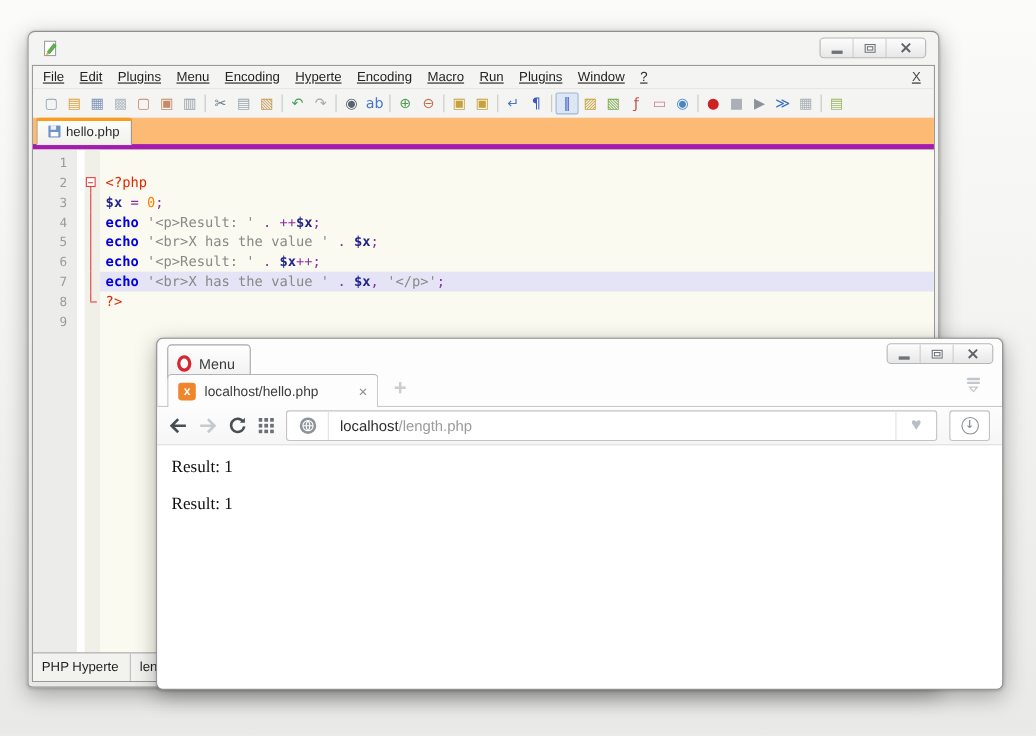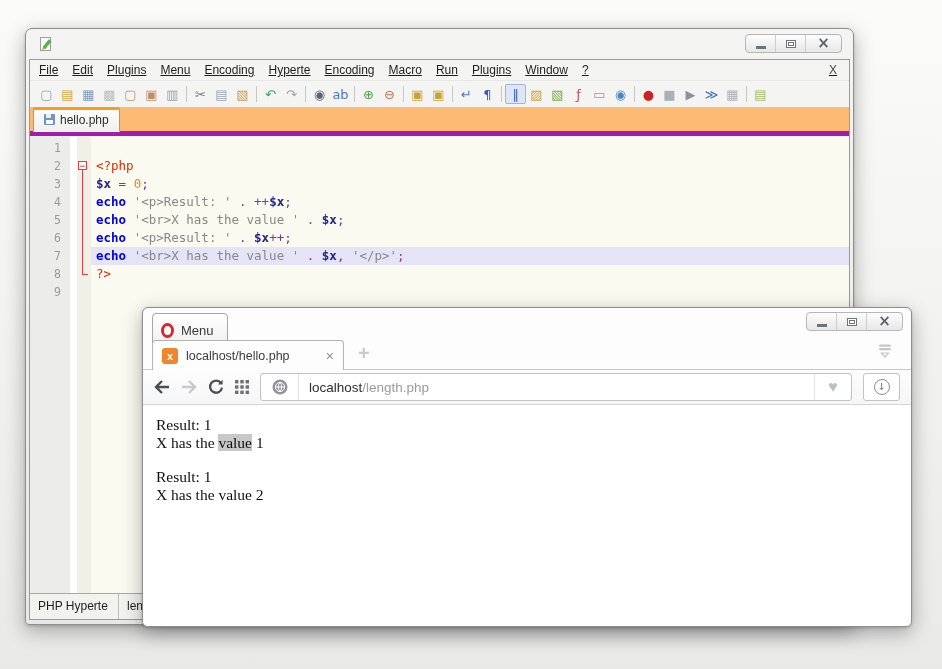--- a/index.html
+++ b/index.html
@@ -316,20 +316,18 @@
         </span>
         <span class="url"><span class="host">localhost</span><span class="path">/length.php</span></span>
         <span class="heart">♥</span>
       </div>
       <div class="dl-btn">
         <span class="dl-circle">↓</span>
       </div>
     </div>
     <div class="opera-page">
         <div class="pline"><span>Result: 1</span></div>
-        <div class="pline"><span>X has the </span><span class="hl">value</span><span> 1</span></div>
         <div class="pline blank">&nbsp;</div>
         <div class="pline"><span>Result: 1</span></div>
-        <div class="pline"><span>X has the value 2</span></div>
       </div>
   </section>
 
 </div>
 
 </body></html>

